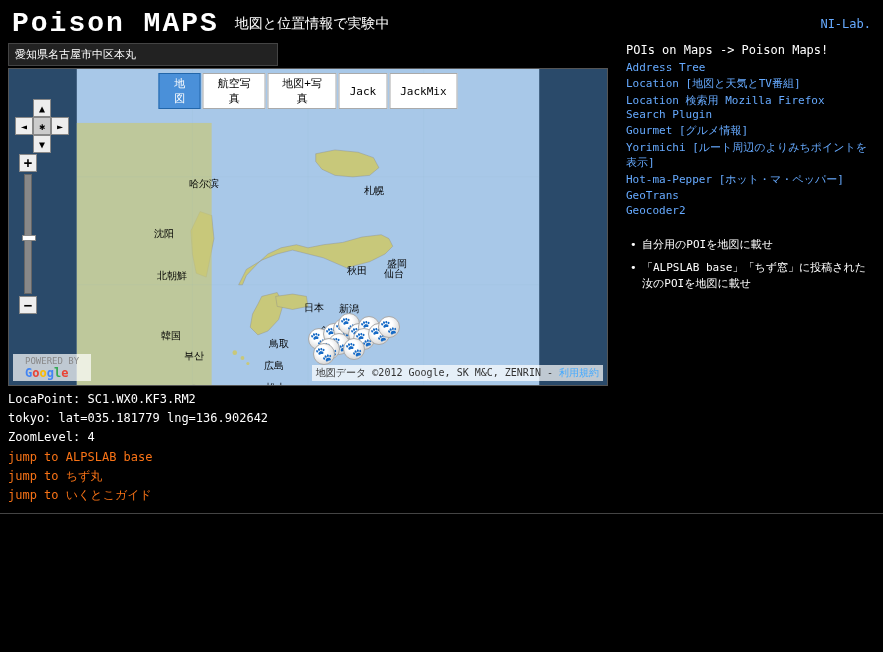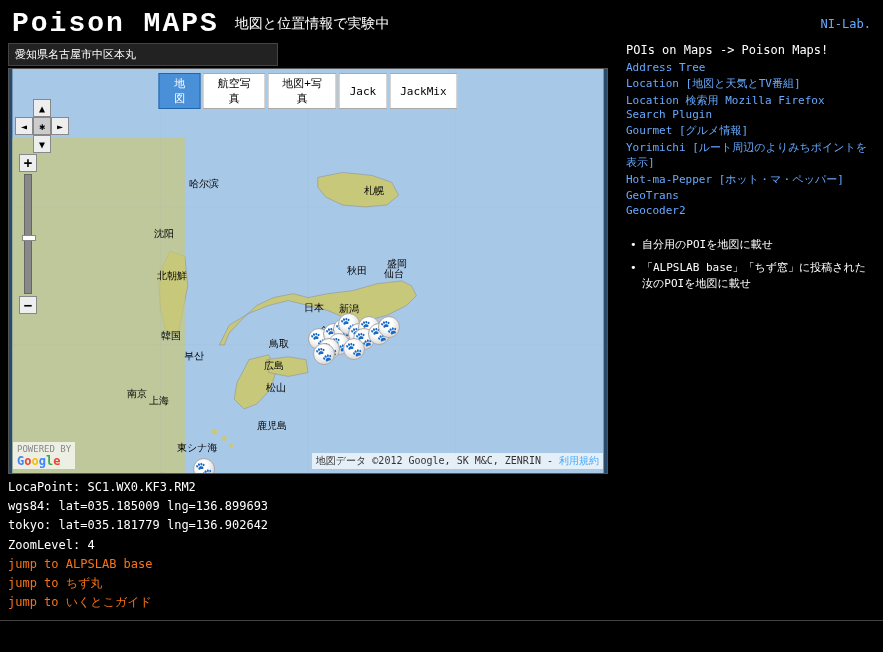--- a/index.html
+++ b/index.html
@@ -56,21 +56,21 @@
       font-size: 11px;
       padding: 3px 6px;
       margin-bottom: 2px;
       border: 1px solid #444;
       width: 270px;
     }
 
     #map-container {
       position: relative;
       width: 600px;
-      height: 406px;
+      height: 318px;
       border: 1px solid #555;
       overflow: hidden;
       background: #2a4a6a;
     }
 
     
     #map-toolbar {
       position: absolute;
       top: 4px;
       left: 50%;
@@ -207,21 +207,21 @@
       background: rgba(255,255,255,0.7);
       padding: 1px 4px;
     }
     #google-logo {
       position: absolute;
       bottom: 4px;
       left: 4px;
       font-size: 10px;
       color: #666;
       background: rgba(255,255,255,0.7);
-      padding: 1px 4px;
+      padding: 1px 12px;
     }
 
     
     #info-panel {
       margin-top: 4px;
       font-size: 12px;
       color: #fff;
       line-height: 1.6;
     }
     .info-link {
@@ -400,21 +400,20 @@
       </div>
 
       <div id="map-footer">
         <span>地図データ ©2012 Google, SK M&amp;C, ZENRIN -</span>
         <a style="color:#4af;">利用規約</a>
       </div>
     </div>
 
     <div id="info-panel">
       <div>LocaPoint: SC1.WX0.KF3.RM2</div>
-      <div>wgs84:  lat=035.185009  lng=136.899693</div>
       <div>tokyo:  lat=035.181779  lng=136.902642</div>
       <div>ZoomLevel: 4</div>
       <div id="info-links">
           <div><a class="info-link" href="#">jump to ALPSLAB base</a></div>
           <div><a class="info-link" href="#">jump to ちず丸</a></div>
           <div><a class="info-link" href="#">jump to いくとこガイド</a></div>
         </div>
     </div>
   </div>
 

